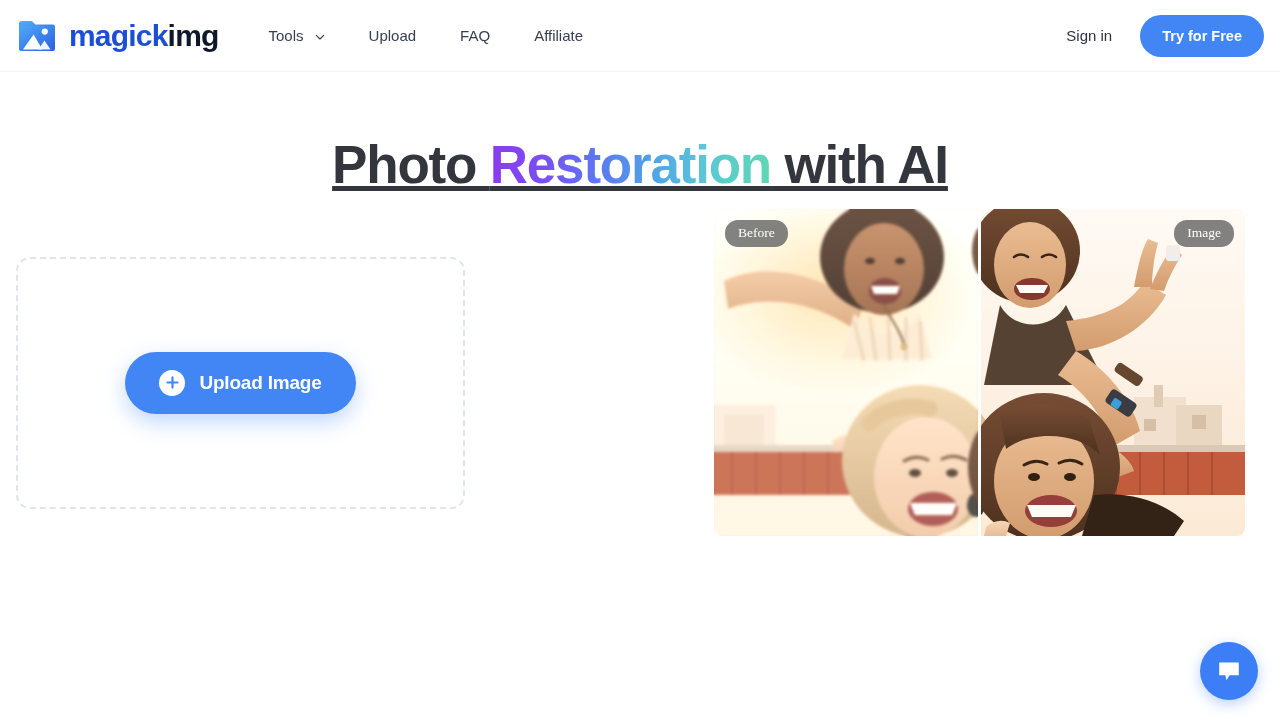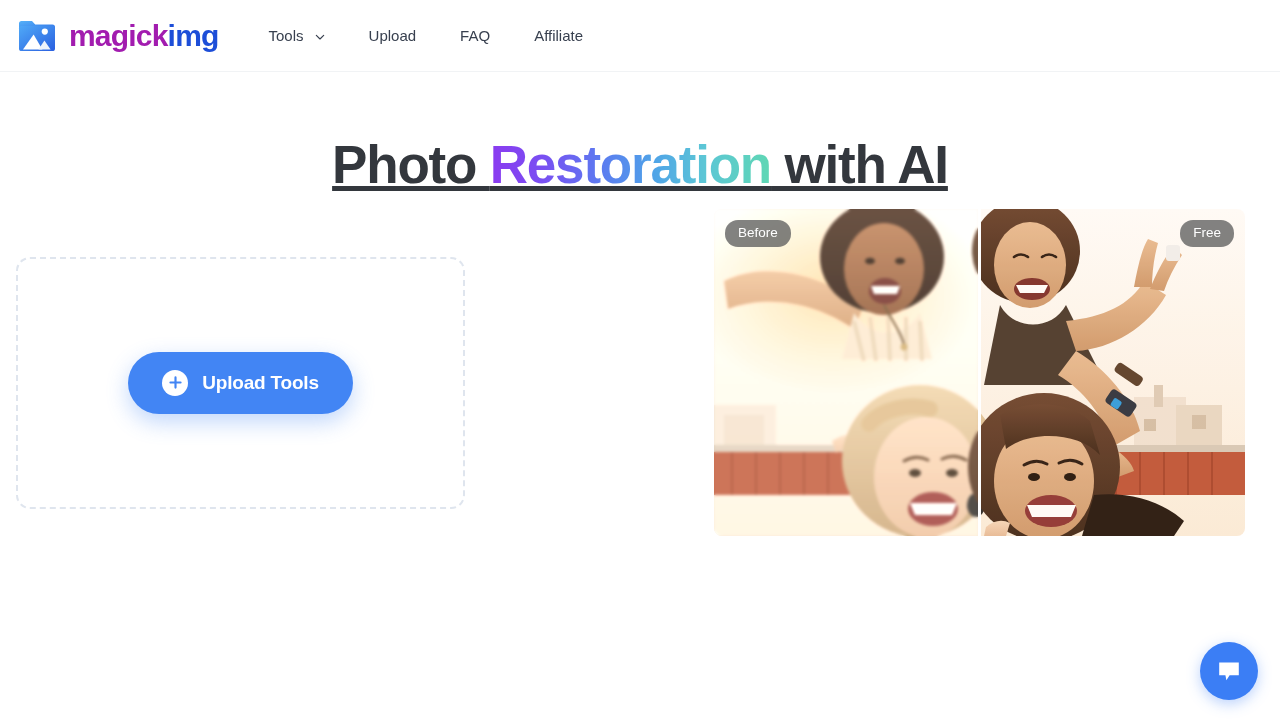--- a/index.html
+++ b/index.html
@@ -45,22 +45,22 @@
   }
 
   .brand-word {
     font-size: 30px;
     letter-spacing: -0.8px;
     font-weight: 700;
     line-height: 1;
     display: flex;
     align-items: baseline;
   }
-  .brand-word .b1 { color: #a21caf; }
-  .brand-word .b2 { color: #1d4ed8; }
+  .brand-word .b1 { color: #1d4ed8; }
+  .brand-word .b2 { color: #0f172a; }
 
   .nav {
     display: flex;
     align-items: center;
     margin-left: 50px;
     gap: 0px;
   }
 
   .nav-item {
     font-size: 15px;
@@ -203,20 +203,21 @@
   
   .compare {
     position: absolute;
     left: 714px;
     top: 13px;
     width: 531px;
     height: 327px;
     border-radius: 8px;
     overflow: hidden;
     background: #ffffff;
+    font-family: Liberation Serif, serif;
   }
 
   .compare-img {
     position: absolute;
     inset: 0;
     display: block;
   }
 
   .split-line {
     position: absolute;
@@ -318,34 +319,38 @@
       <span>Upload</span>
     </div>
     <div class="nav-item">
       <span>FAQ</span>
     </div>
     <div class="nav-item">
       <span>Affiliate</span>
     </div>
   </nav>
 
+  <div class="header-right">
+    <div class="signin">Sign in</div>
+    <button class="cta">Try for Free</button>
+  </div>
 </div>
 
 <h1 class="hero-title"><span>Photo </span><span class="grad">Restoration</span><span> with AI</span></h1>
 
 <div class="main">
 
   <div class="dropzone">
     <button class="upload-btn">
       <span class="plus-circle">
         <svg width="15" height="15" viewBox="0 0 16 16" xmlns="http://www.w3.org/2000/svg">
           <path d="M8 2.6 V13.4 M2.6 8 H13.4" stroke="#4285f4" stroke-width="2.3" stroke-linecap="round"></path>
         </svg>
       </span>
-      <span class="upload-label">Upload Tools</span>
+      <span class="upload-label">Upload Image</span>
     </button>
   </div>
 
   <div class="compare">
 
     <svg class="compare-img" viewBox="0 0 531 327" preserveAspectRatio="xMidYMid slice" role="img">
       <defs>
         <linearGradient id="skyG" x1="0" y1="0" x2="0" y2="1">
           <stop offset="0%" stop-color="#ffffff"></stop>
           <stop offset="55%" stop-color="#fdf6ec"></stop>
@@ -469,21 +474,21 @@
         <path d="M272 318 q12 -10 24 -4 l-4 13 h-22 Z" fill="url(#skinB)"></path>
       </g>
 
       <rect x="0" y="0" width="531" height="327" fill="#ffb86b" opacity="0.07"></rect>
     </svg>
 
     <div class="before-soften"></div>
     <div class="split-line"></div>
 
     <div class="tag tag-before">Before</div>
-    <div class="tag tag-after">Free</div>
+    <div class="tag tag-after">Image</div>
   </div>
 </div>
 
 <button class="chat-fab">
   <span>
     <svg width="28" height="28" viewBox="0 0 28 28" xmlns="http://www.w3.org/2000/svg">
       <path d="M4.2 5.6 H23.8 V18.2 H14.6 L11.4 23.2 L10.4 18.2 H4.2 Z" fill="#ffffff"></path>
     </svg>
   </span>
 </button>

